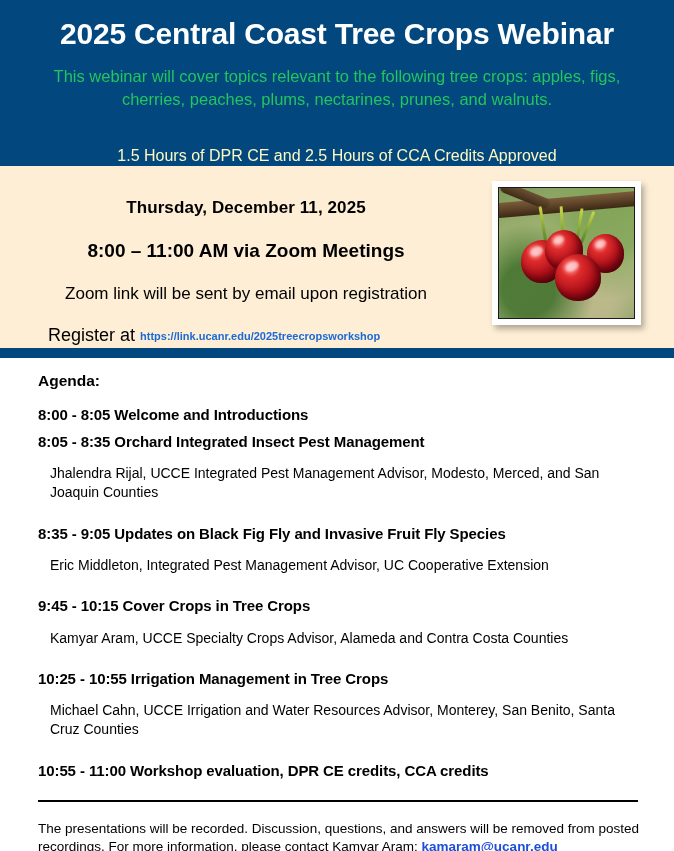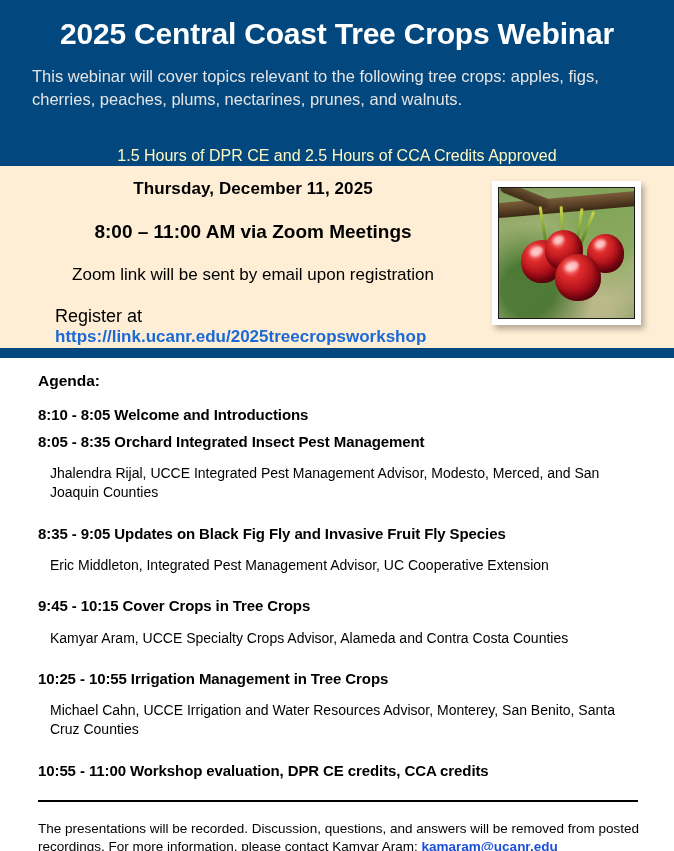--- a/index.html
+++ b/index.html
@@ -34,22 +34,22 @@
     color: #ffffff;
     font-size: 30px;
     font-weight: bold;
     letter-spacing: -0.2px;
     line-height: 1.18;
     padding-top: 6px;
     font-stretch: condensed;
   }
   .header-sub {
     margin: 0;
-    text-align: left;
-    color: #e5e5e5;
+    text-align: center;
+    color: #22c55e;
     font-size: 16.5px;
     line-height: 1.38;
     padding: 14px 14px 0 14px;
   }
   .header-credits {
     margin: 16px;
     text-align: center;
     color: #fef9c3;
     font-size: 16px;
     padding-top: 20px;
@@ -57,24 +57,24 @@
 
   
   .cream {
     position: relative;
     background: #fdeed5;
     height: 182px;
     box-sizing: border-box;
   }
   .cream-left {
     position: absolute;
-    left: 13px;
+    left: 6px;
     top: 0;
     width: 480px;
-    padding-top: 13px;
+    padding-top: 32px;
     box-sizing: border-box;
   }
   .cream-date {
     margin: 0;
     text-align: center;
     font-size: 17px;
     font-weight: bold;
     letter-spacing: 0.1px;
   }
   .cream-time {
@@ -92,21 +92,21 @@
   }
   .cream-register {
     margin: 0;
     padding: 21px 0 0 8px;
     font-size: 18px;
     color: #000000;
     text-align: left;
     padding-left: 42px;
   }
   .cream-register .url {
-    font-size: 17px;
+    font-size: 11px;
     font-weight: bold;
     color: #1b69d6;
     vertical-align: 1px;
     text-decoration: none;
   }
 
   
   .photo-wrap {
     position: absolute;
     left: 492px;
@@ -287,21 +287,21 @@
         </div>
     </div>
   </div>
 
   <div class="divider"></div>
 
   <div class="body">
     <div class="agenda-heading">Agenda:</div>
 
     <div class="item no-speaker">
-      <p class="item-title">8:10 - 8:05 Welcome and Introductions</p>
+      <p class="item-title">8:00 - 8:05 Welcome and Introductions</p>
     </div>
 
     <div class="item">
       <p class="item-title">8:05 - 8:35 Orchard Integrated Insect Pest Management</p>
       <p class="item-speaker">Jhalendra Rijal, UCCE Integrated Pest Management Advisor, Modesto, Merced, and San Joaquin Counties</p>
     </div>
 
     <div class="item">
       <p class="item-title">8:35 - 9:05 Updates on Black Fig Fly and Invasive Fruit Fly Species</p>
       <p class="item-speaker">Eric Middleton, Integrated Pest Management Advisor, UC Cooperative Extension</p>

